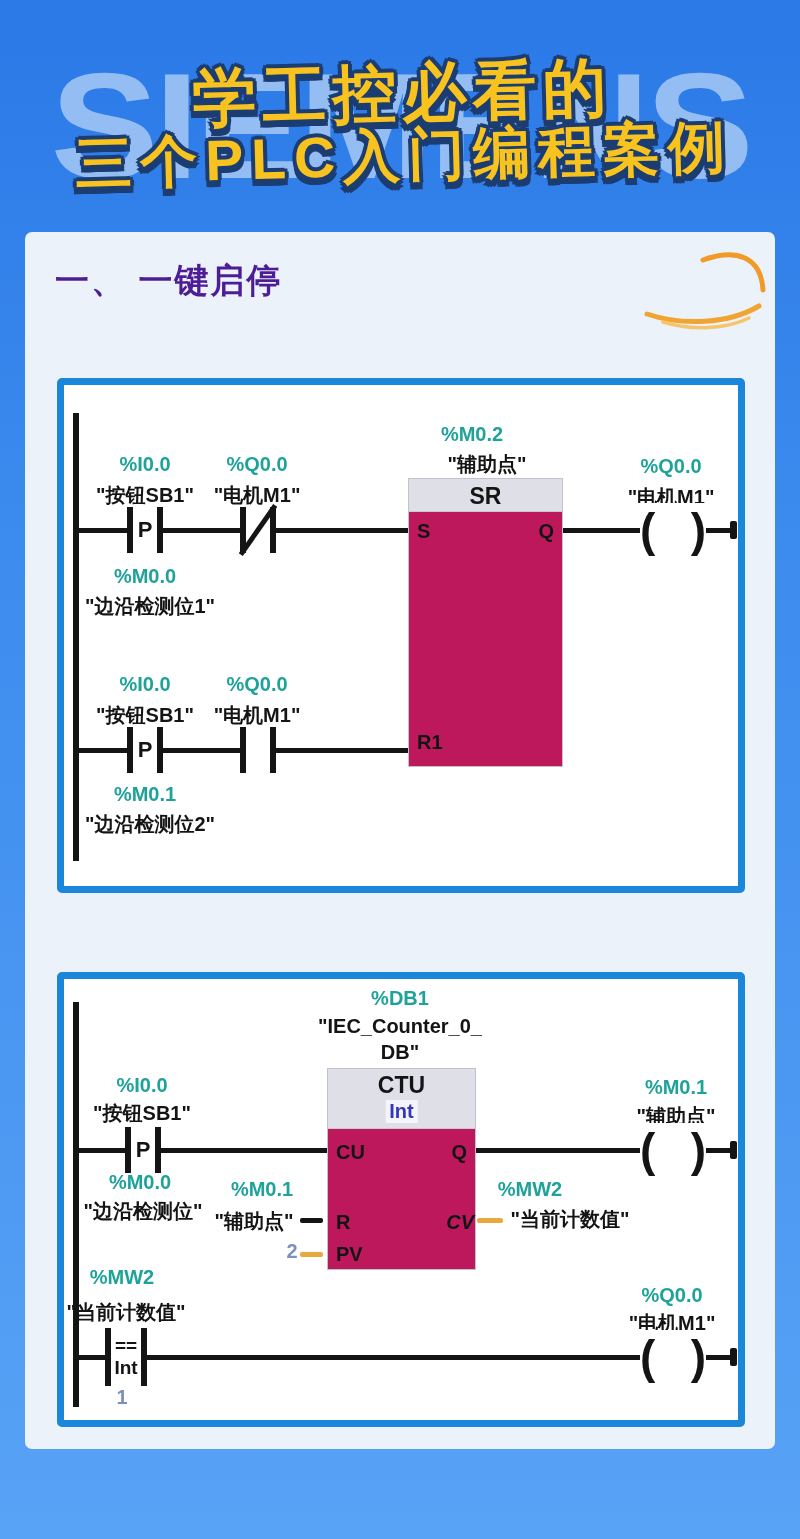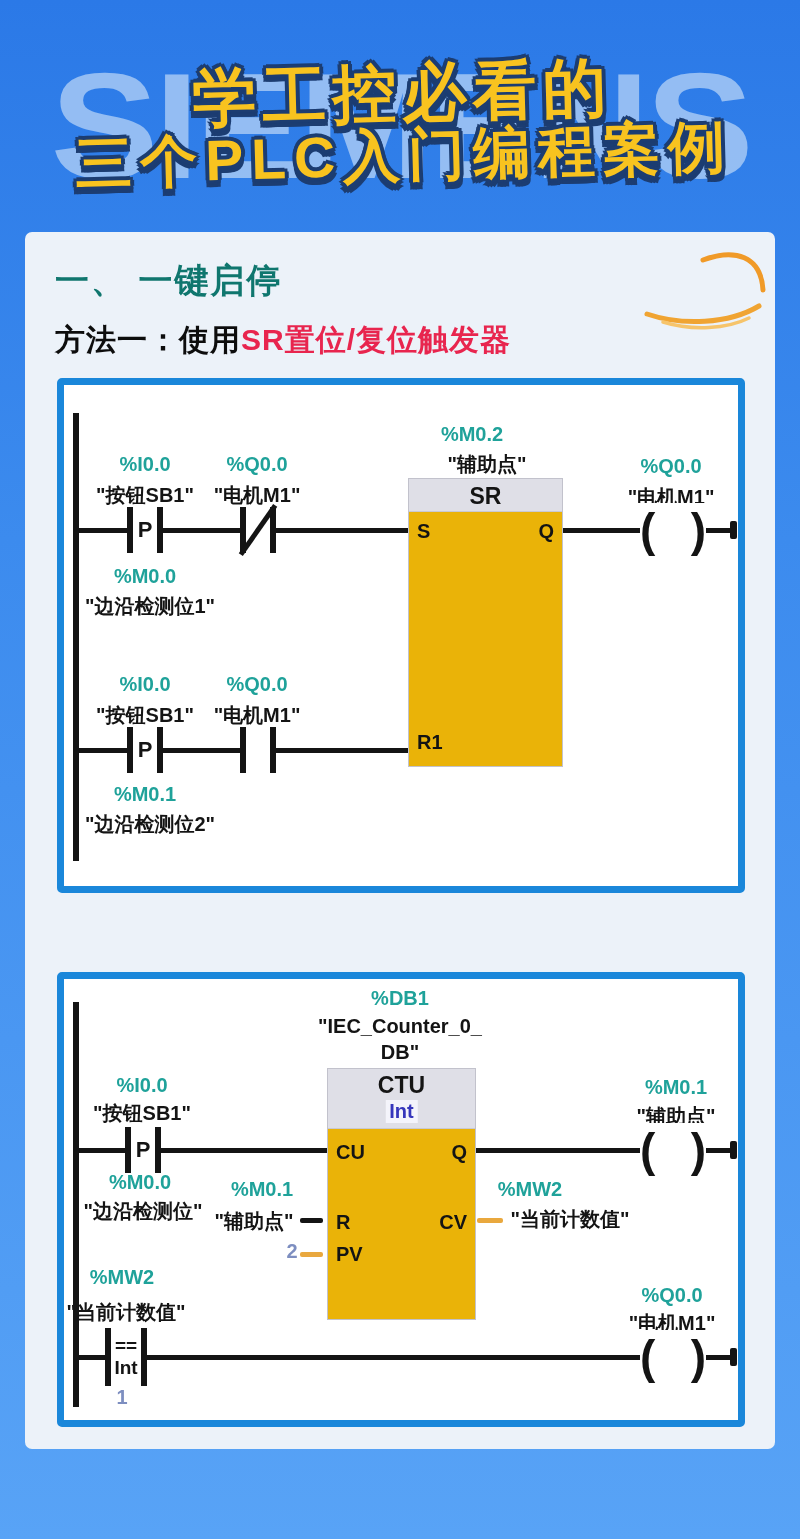--- a/index.html
+++ b/index.html
@@ -23,21 +23,21 @@
       -4px 0 0 #1c3d72, 4px 0 0 #1c3d72, 0 -4px 0 #1c3d72, 0 4px 0 #1c3d72,
       0 7px 0 #1c3d72, 3px 7px 0 #1c3d72, -3px 7px 0 #1c3d72;
   }
   .title1 { position:absolute; top:50px; font-size:64px; letter-spacing:6px; }
   .title2 { position:absolute; top:118px; font-size:57px; letter-spacing:8px; }
   
   .card {
     position:absolute; left:25px; top:232px; width:750px; height:1217px;
     background:#ecf2f9; border-radius:7px; z-index:2;
   }
-  .section-title { position:absolute; left:30px; top:26px; font-size:34px; font-weight:800; color:#0f766e; letter-spacing:2px;text-align:right; }
+  .section-title { position:absolute; left:30px; top:26px; font-size:34px; font-weight:800; color:#4c1d95; letter-spacing:2px;text-align:right; }
   .method { position:absolute; left:30px; font-size:30px; font-weight:800; letter-spacing:1px; }
   .method .black { color:#0d0d0d; }
   .method .red { color:#e8254e; }
   .method1 { top:88px; }
   .method2 { top:680px; }
   
   .badge { position:absolute; left:612px; top:16px; width:134px; height:84px; }
   .badge svg { position:absolute; left:0; top:0; }
   .badge-text {
     position:absolute; left:16px; top:20px; font-size:44px; font-weight:800; font-style:italic;
@@ -60,21 +60,21 @@
   .slash { position:absolute; left:50%; top:50%; width:5px; height:60px; background:#141414; transform:translate(-50%,-50%) rotate(35deg); }
   .coil {
     position:absolute; width:66px; height:54px; background:#fff;
     display:flex; align-items:center; justify-content:space-between;
     font-size:46px; font-weight:700; color:#141414; line-height:54px;
   }
   .ctr  { position:absolute; transform:translateX(-50%); white-space:nowrap; }
   .addr { font-size:20px; font-weight:700; color:#1fa29a; }
   .lbl  { font-size:20px; font-weight:600; color:#141414; }
   .const{ font-size:20px; font-weight:700; color:#7d8ec0; }
-  .blk  { position:absolute; background:#eab308; border:1px solid #c2c2cc; }
+  .blk  { position:absolute; background:#be185d; border:1px solid #c2c2cc; }
   .blk-head { position:absolute; left:0; top:0; width:100%; background:#dfdfe7; border-bottom:1px solid #c9c9d2; }
   .blk-title { position:absolute; left:0; width:100%; text-align:center; font-size:23px; font-weight:700; color:#141414; }
   .blk-sub { position:absolute; left:50%; transform:translateX(-50%); font-size:20px; font-weight:700; color:#3636bb; background:#f4f4fb; padding:0 4px; }
   .pin { position:absolute; font-size:20px; font-weight:700; color:#141414; }
   .cmp {
     position:absolute; width:42px; height:58px; background:#fff;
     border-left:6px solid #141414; border-right:6px solid #141414;
     display:flex; flex-direction:column; align-items:center; justify-content:center;
     font-size:19px; font-weight:700; color:#141414; line-height:1.15;
   }
@@ -95,23 +95,20 @@
   <div class="section-title">一、 一键启停</div>
 
   <div class="badge">
     <svg width="134" height="84" viewBox="0 0 134 84">
       <path d="M66 12 C 98 0, 124 8, 126 42" stroke="#f09a28" stroke-width="5" fill="none" stroke-linecap="round"></path>
       <path d="M10 66 C 45 78, 92 76, 122 58" stroke="#f0a432" stroke-width="5" fill="none" stroke-linecap="round"></path>
       <path d="M26 74 C 55 83, 90 81, 112 70" stroke="#f6c46b" stroke-width="3.5" fill="none" stroke-linecap="round"></path>
     </svg>
   </div>
 
-  <div class="method method1">
-    <span class="black">方法一：使用</span><span class="red">SR置位/复位触发器</span>
-  </div>
 
   <div class="box box1">
     <div class="vl" style="left:9px;top:28px;height:448px;"></div>
 
     <div class="hl" style="left:9px;top:143px;width:335px;"></div>
     <div class="hl" style="left:499px;top:143px;width:172px;"></div>
     <div class="tick" style="left:666px;top:136px;"></div>
 
     <div class="ctr addr" style="left:81px;top:68px;">%I0.0</div>
     <div class="ctr lbl" style="left:81px;top:97px;">"按钮SB1"</div>
@@ -169,29 +166,29 @@
     <div class="hl" style="left:9px;top:169px;width:254px;"></div>
     <div class="hl" style="left:412px;top:169px;width:259px;"></div>
     <div class="tick" style="left:666px;top:162px;"></div>
 
     <div class="ctr addr" style="left:78px;top:95px;">%I0.0</div>
     <div class="ctr lbl" style="left:78px;top:121px;">"按钮SB1"</div>
     <div class="contact" style="left:61px;top:148px;">
         <span>P</span>
       </div>
 
-    <div class="blk" style="left:263px;top:89px;width:149px;height:252px;">
+    <div class="blk" style="left:263px;top:89px;width:149px;height:202px;">
       <div class="blk-head" style="height:60px;"></div>
       <div class="blk-title" style="top:3px;">CTU</div>
       <div class="blk-sub" style="top:31px;">Int</div>
       <div class="pin" style="left:8px;top:72px;">CU</div>
       <div class="pin" style="right:8px;top:72px;">Q</div>
       <div class="pin" style="left:8px;top:142px;">R</div>
       <div class="pin" style="left:8px;top:174px;">PV</div>
-      <div class="pin" style="right:8px;top:142px;">CV</div>
+      <div class="pin" style="right:1px;top:142px;font-style:italic;">CV</div>
     </div>
 
     <div class="ctr addr" style="left:612px;top:97px;">%M0.1</div>
     <div class="ctr lbl" style="left:612px;top:124px;">"辅助点"</div>
     <div class="coil" style="left:576px;top:144px;">
       <span>(</span>
         <span>)</span>
     </div>
 
     <div class="ctr addr" style="left:76px;top:192px;">%M0.0</div>

